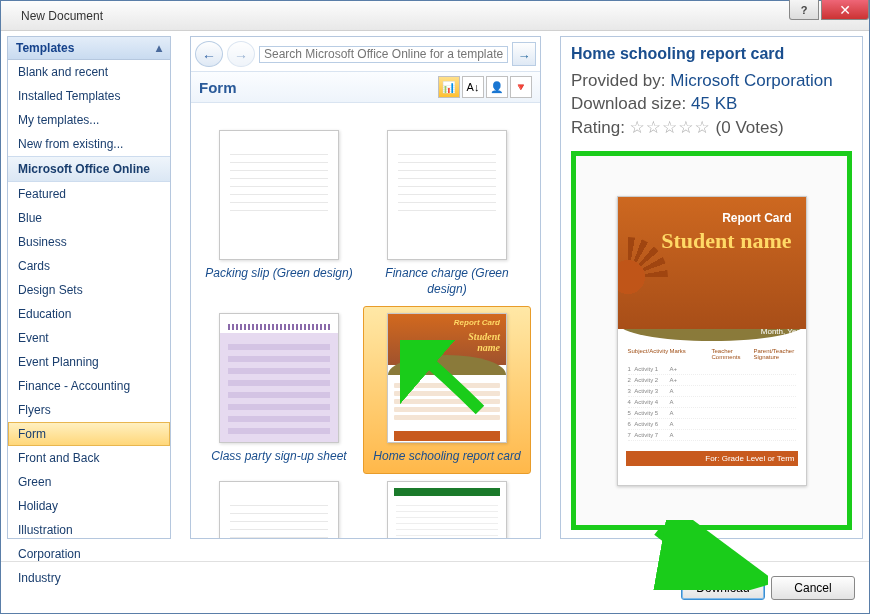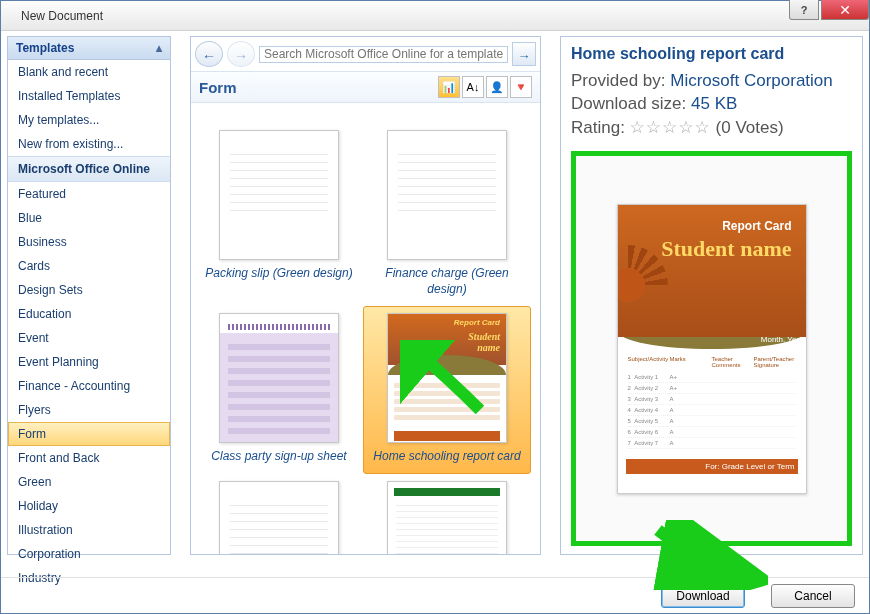--- a/index.html
+++ b/index.html
@@ -79,21 +79,21 @@
 .pd-table{padding:10px 10px 6px;}
 .pd-thead{display:flex; font-size:6px; color:#a05018; margin-bottom:4px;}
 .pd-thead span{flex:1;}
 .pd-row{display:flex; font-size:6px; color:#888; padding:2px 0; border-bottom:1px dotted #eee;}
 .pd-row span{flex:1;}
 .pd-ftr{background:#c85a1e; color:#fff; text-align:right; font-size:8px; padding:3px; margin:4px 8px;}
 
 .arrow{position:absolute; pointer-events:none; z-index:50;}
 .arrow svg{display:block;}
 
-.footer { height: 36px; display:flex; align-items:center; justify-content:flex-end; gap:26px; padding: 0 14px; border-top:1px solid #e0e0e0;margin-top:18px; }
+.footer { height: 52px; display:flex; align-items:center; justify-content:flex-end; gap:6px; padding: 0 14px; border-top:1px solid #e0e0e0;margin-top:18px; }
 .btn { min-width:84px; height:24px; border:1px solid #888; background:linear-gradient(to bottom,#fefefe,#e3e3e3); font-size:12px; border-radius:3px; cursor:pointer;}
 .btn.primary{border-color:#3b8fd1; box-shadow:0 0 0 1px #7fbaea inset;}
 
 ::-webkit-scrollbar{width:16px;}
 ::-webkit-scrollbar-track{background:#f0f0f0; border:1px solid #d0d0d0;}
 ::-webkit-scrollbar-thumb{background:linear-gradient(to right,#e8eef6,#c9dbf0); border:1px solid #a9c0dd; border-radius:2px;}
 </style>
 </head>
 <body>
 

